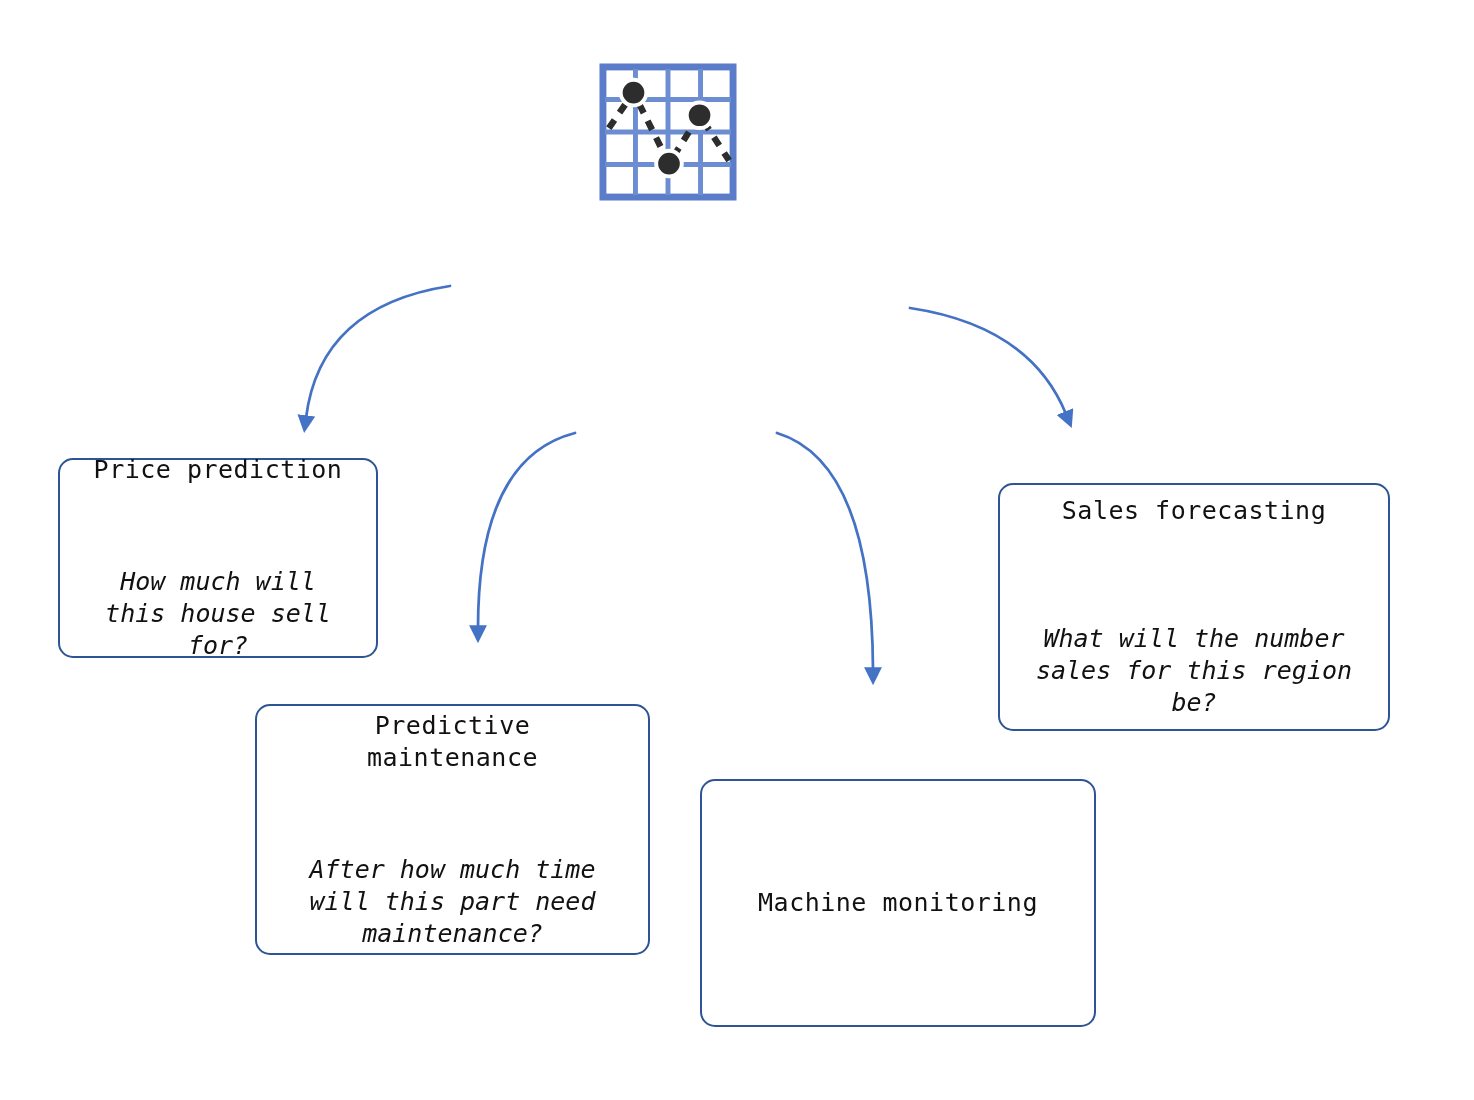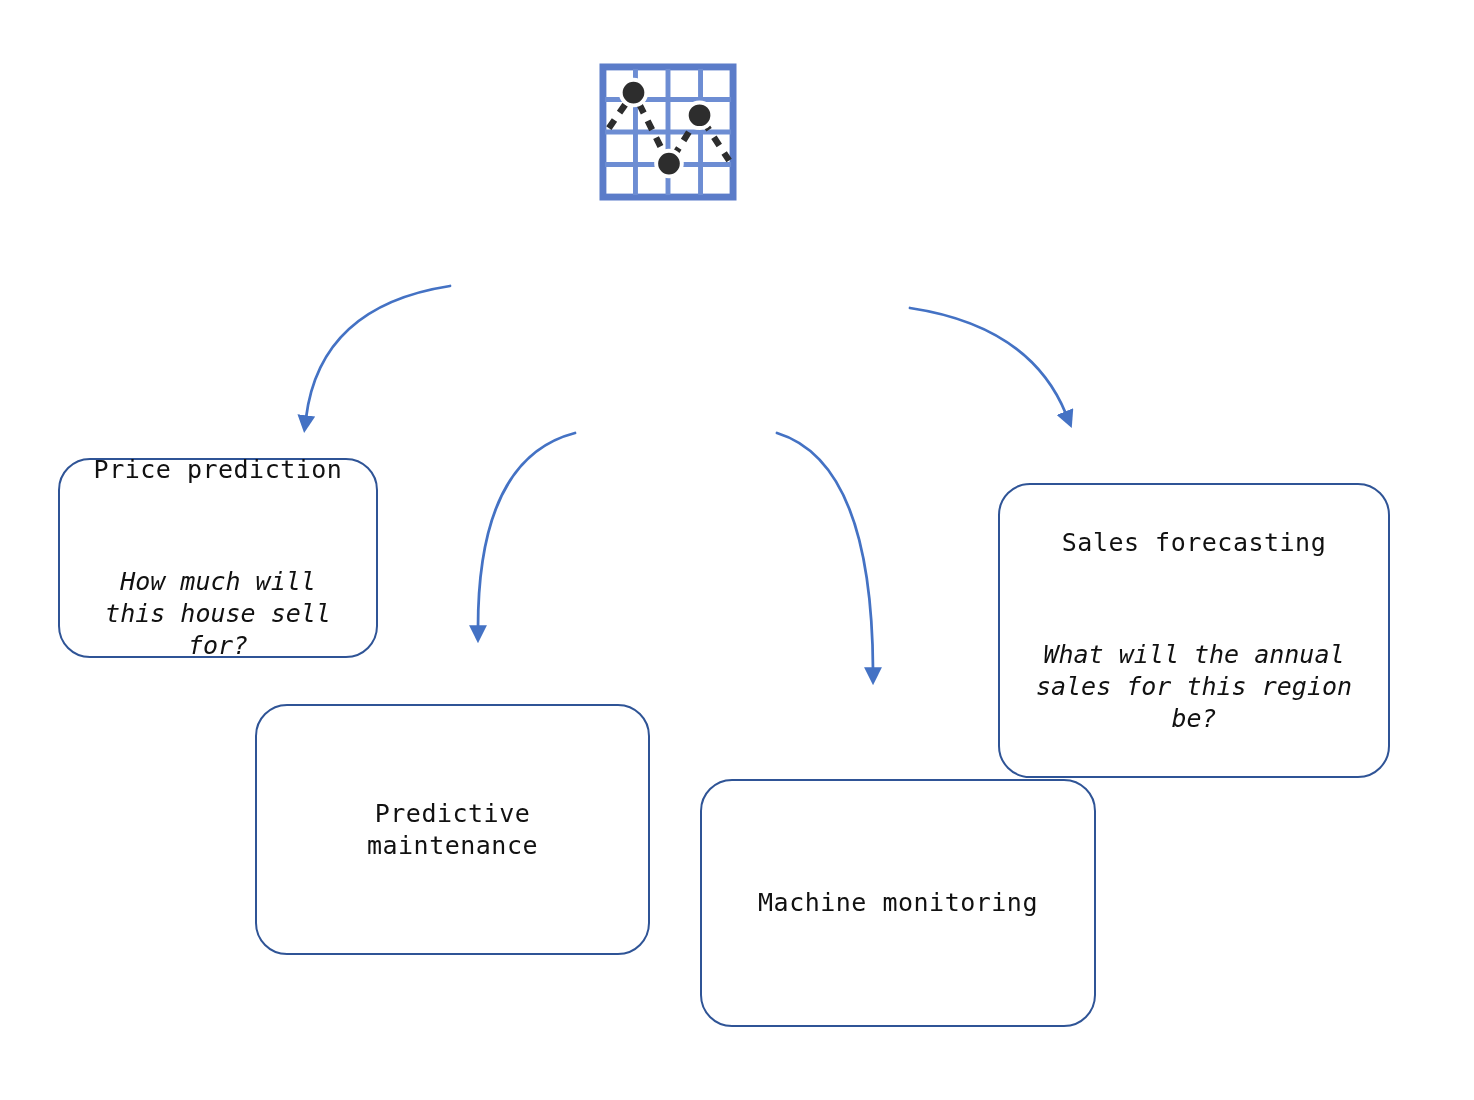--- a/index.html
+++ b/index.html
@@ -54,21 +54,21 @@
     text-align: center;
     font-size: 29px;
     line-height: 38px;
     white-space: pre-line;
     letter-spacing: 0.5px;
   }
 
   .node-box {
     position: absolute;
     border: 2.5px solid var(--box-border-color);
-    border-radius: 32px;
+    border-radius: 15px;
     background: var(--background);
     display: flex;
     flex-direction: column;
     align-items: center;
     justify-content: center;
     gap: 32px;
     text-align: center;
     padding: 10px 18px;
   }
   .node-title {
@@ -81,21 +81,21 @@
     font-style: italic;
     font-size: 25px;
     line-height: 32px;
     white-space: pre-line;
     margin-top: 48px;
   }
 
   .box-price        { left: 58px;  top: 458px; width: 320px; height: 200px; }
   .box-maintenance  { left: 255px; top: 704px; width: 395px; height: 251px; justify-content: center; }
   .box-monitoring   { left: 700px; top: 779px; width: 396px; height: 248px; }
-  .box-forecasting  { left: 998px; top: 483px; width: 392px; height: 295px; }
+  .box-forecasting  { left: 998px; top: 483px; width: 392px; height: 248px; justify-content: space-between; }
 </style>
 </head>
 <body>
 
 <div class="canvas">
 
   <svg class="arrow-layer" viewBox="0 0 1474 1100">
     <defs>
       <marker id="arrowhead" viewBox="0 0 10 10" refX="1.5" refY="5" markerWidth="6.5" markerHeight="6.5" orient="auto-start-reverse" markerUnits="strokeWidth">
         <polygon class="arrowhead" points="0,0 10,5 0,10"></polygon>
@@ -125,26 +125,29 @@
   <div class="node-box box-price">
     <div class="node-title">Price prediction</div>
     <div class="node-question">How much will
 this house sell
 for?</div>
   </div>
 
   <div class="node-box box-maintenance">
     <div class="node-title">Predictive
 maintenance</div>
+    <div class="node-question">After how much time
+will this part need
+maintenance?</div>
   </div>
 
   <div class="node-box box-monitoring">
     <div class="node-title">Machine monitoring</div>
   </div>
 
   <div class="node-box box-forecasting">
     <div class="node-title">Sales forecasting</div>
-    <div class="node-question">What will the annual
+    <div class="node-question">What will the number
 sales for this region
 be?</div>
   </div>
 
 </div>
 
 </body></html>

